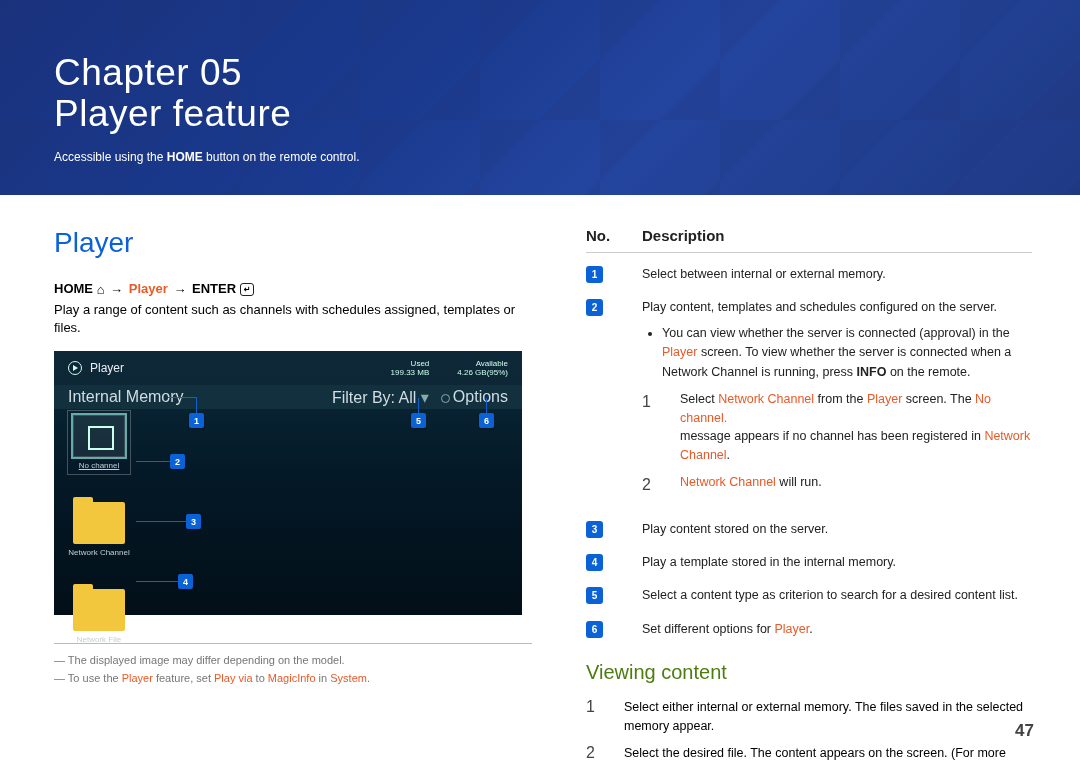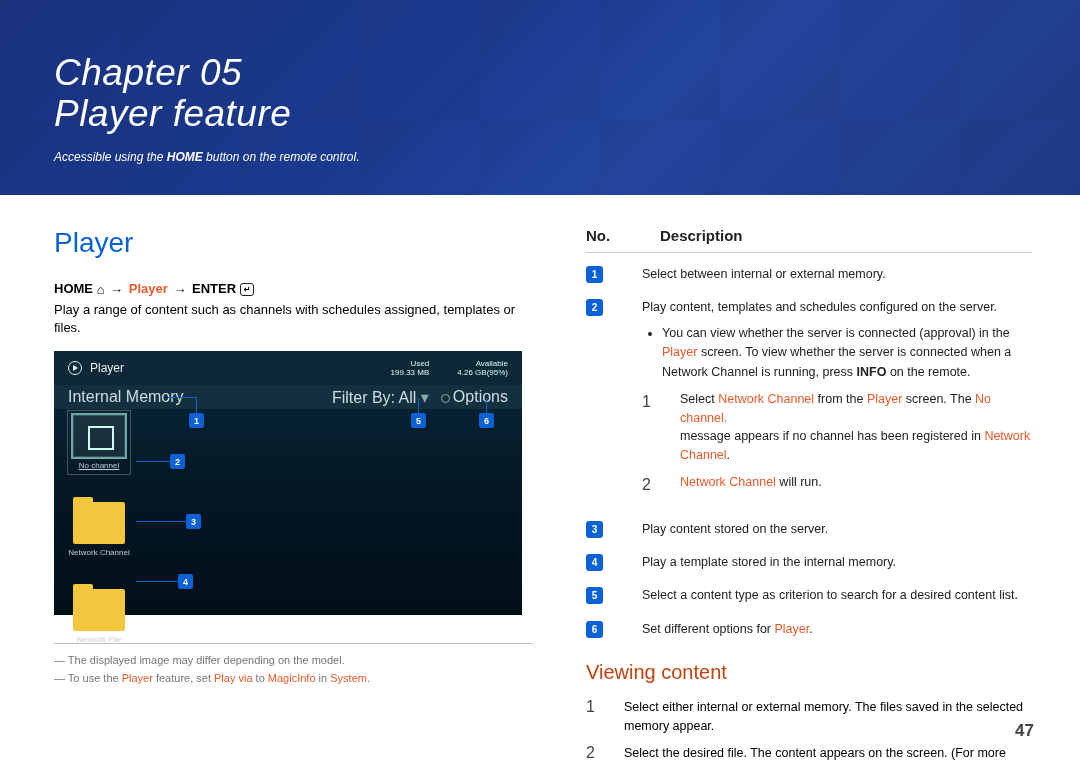--- a/index.html
+++ b/index.html
@@ -9,21 +9,20 @@
     background:#fff;
     position:relative;
     overflow:hidden;
   }
   .hero {
     width:100%; height:195px;
     background:linear-gradient(135deg,#19327d 0%,#1a3a8f 40%,#24459f 60%,#1f3a85 100%);
     color:#fff;
     padding:53px 54px 0;
     position:relative;
-    font-style:italic;
   }
   .hero::before {
     content:"";
     position:absolute; top:0; left:0; right:0; bottom:0;
     background:
      linear-gradient(135deg,rgba(30,50,120,.5) 25%,transparent 25.5%,transparent 74.5%,rgba(30,50,120,.5) 75%);
     background-size:120px 120px;
     opacity:.4;
     pointer-events:none;
   }
@@ -105,38 +104,38 @@
   .leader {
     position:absolute; background:#0b62d6; height:1px;
   }
   .leader-v { width:1px; height:auto; }
 
   hr.foot-hr { border:none; border-top:1px solid #bbb; margin:28px 0 10px; }
   .foot-note { font-size:11px; color:#767676; margin-bottom:6px; }
   .foot-note .hl { color:#e85a29; }
 
   
-  .tbl-head { display:flex; font-size:15px; font-weight:700; padding-bottom:8px; border-bottom:1px solid #ccc; margin-bottom:12px; color:#222;gap:18px; }
+  .tbl-head { display:flex; font-size:15px; font-weight:700; padding-bottom:8px; border-bottom:1px solid #ccc; margin-bottom:12px; color:#222; }
   .tbl-head .no { width:56px; }
   .row { display:flex; font-size:12.5px; margin-bottom:14px; align-items:flex-start; }
   .row .no { width:56px; padding-top:1px; }
   .row .desc { flex:1; line-height:1.55; color:#222; }
   .badge {
     width:17px; height:17px; background:#0b62d6; color:#fff; border-radius:3px;
     font-size:10px; font-weight:700; display:inline-flex; align-items:center; justify-content:center;
   }
   .desc ul { margin:6px 0 6px 20px; }
   .desc ul li { margin-bottom:2px; }
   .inline-num { font-size:18px; font-weight:400; color:#444; width:28px; display:inline-block; }
   .sub-item { display:flex; gap:10px; margin:8px 0 8px 0; }
   .sub-item .inline-num { flex:none; text-align:left; font-weight:400; font-size:16px; }
   .sub-item .txt { flex:1; font-size:12.5px; line-height:1.5; }
   .hl { color:#e85a29; }
   .strong { font-weight:700; }
-  .viewing-title { font-size:20px; font-weight:400; color:#c2410c; margin:22px 0 14px; }
+  .viewing-title { font-size:20px; font-weight:400; color:#4d7c0f; margin:22px 0 14px; }
 
   .pnum { position:absolute; right:46px; bottom:22px; color:#444; font-size:17px;font-weight:bold; }
 </style>
 </head>
 <body>
 
 <div class="hero">
   <h1>Chapter  05</h1>
   <h1>Player feature</h1>
   <p class="sub">

